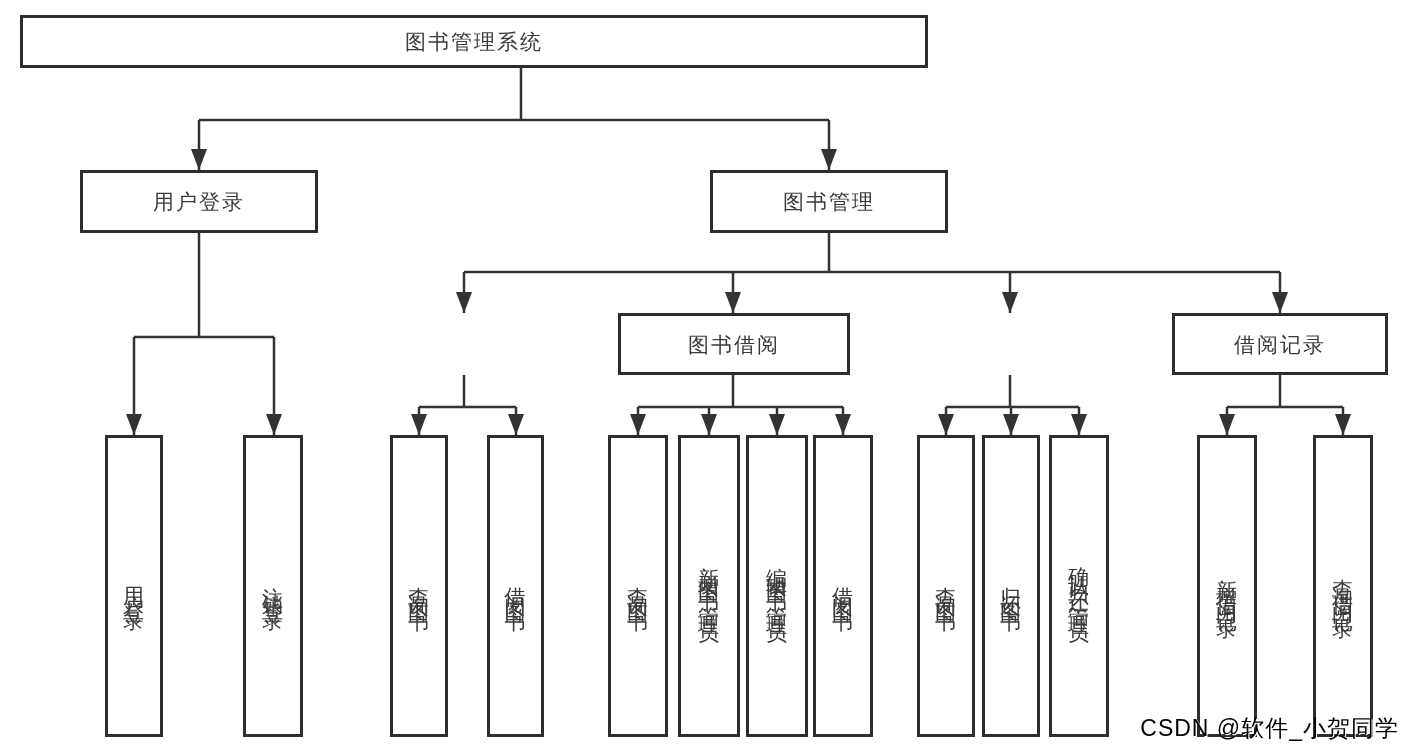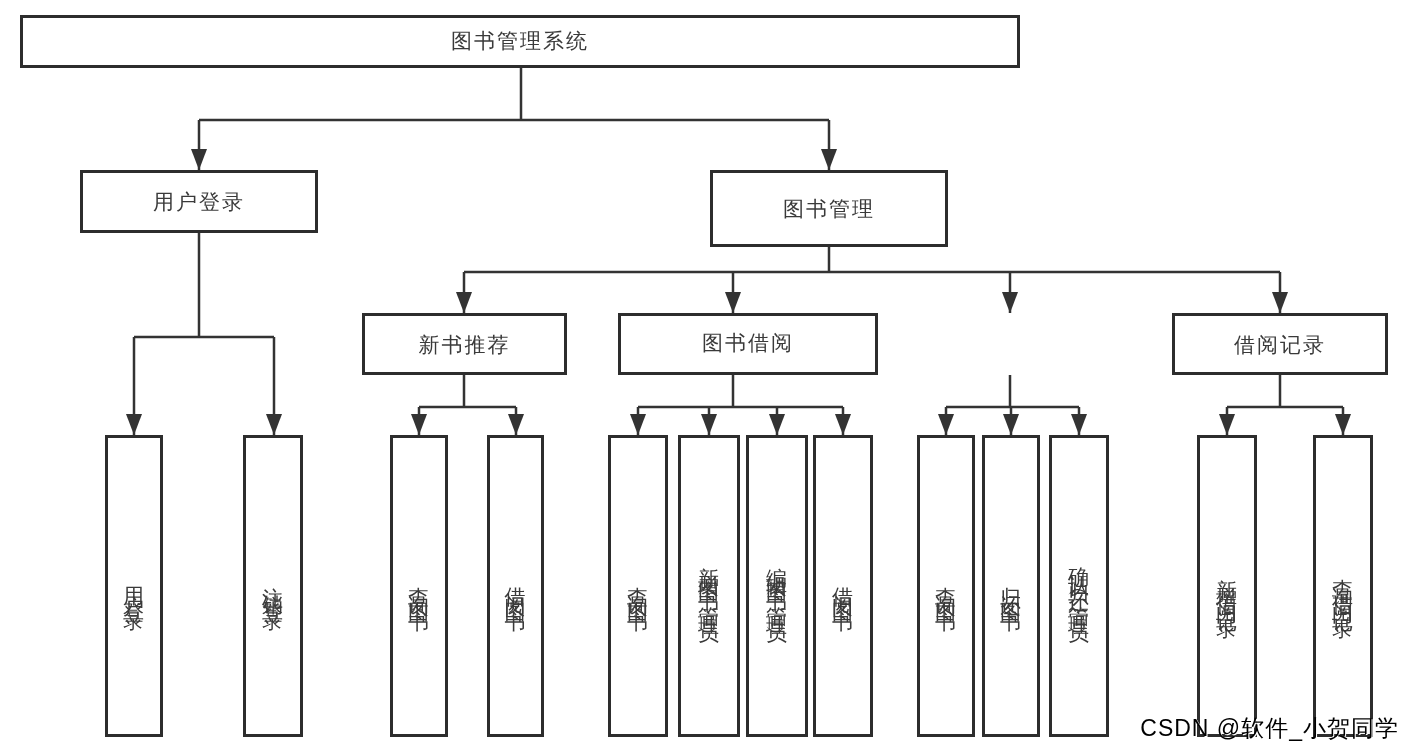--- a/index.html
+++ b/index.html
@@ -84,35 +84,32 @@
 
       <line x1="946" y1="407" x2="946" y2="435" marker-end="url(#arrow)"></line>
       <line x1="1011" y1="407" x2="1011" y2="435" marker-end="url(#arrow)"></line>
       <line x1="1079" y1="407" x2="1079" y2="435" marker-end="url(#arrow)"></line>
 
       <line x1="1227" y1="407" x2="1227" y2="435" marker-end="url(#arrow)"></line>
       <line x1="1343" y1="407" x2="1343" y2="435" marker-end="url(#arrow)"></line>
     </g>
   </svg>
 
-  <div class="node" style="left:20px; top:15px; width:1000px; height:53px;font-family:Liberation Serif, serif;">
+  <div class="node" style="left:20px; top:15px; width:908px; height:53px;">
     <span>图书管理系统</span>
   </div>
 
   <div class="node" style="left:80px; top:170px; width:238px; height:63px;">
     <span>用户登录</span>
   </div>
-  <div class="node" style="left:710px; top:170px; width:238px; height:77px;">
+  <div class="node" style="left:710px; top:170px; width:238px; height:63px;">
     <span>图书管理</span>
   </div>
 
-  <div class="node" style="left:362px; top:313px; width:205px; height:62px;">
-    <span>新书推荐</span>
-  </div>
-  <div class="node" style="left:618px; top:313px; width:260px; height:62px;font-family:Liberation Mono, monospace;">
+  <div class="node" style="left:618px; top:313px; width:232px; height:62px;">
     <span>图书借阅</span>
   </div>
   <div class="node" style="left:1172px; top:313px; width:216px; height:62px;">
     <span>借阅记录</span>
   </div>
 
   <div class="node v" style="left:105px; top:435px; width:58px; height:302px;">
     <span>用户登录</span>
   </div>
   <div class="node v" style="left:243px; top:435px; width:60px; height:302px;">

